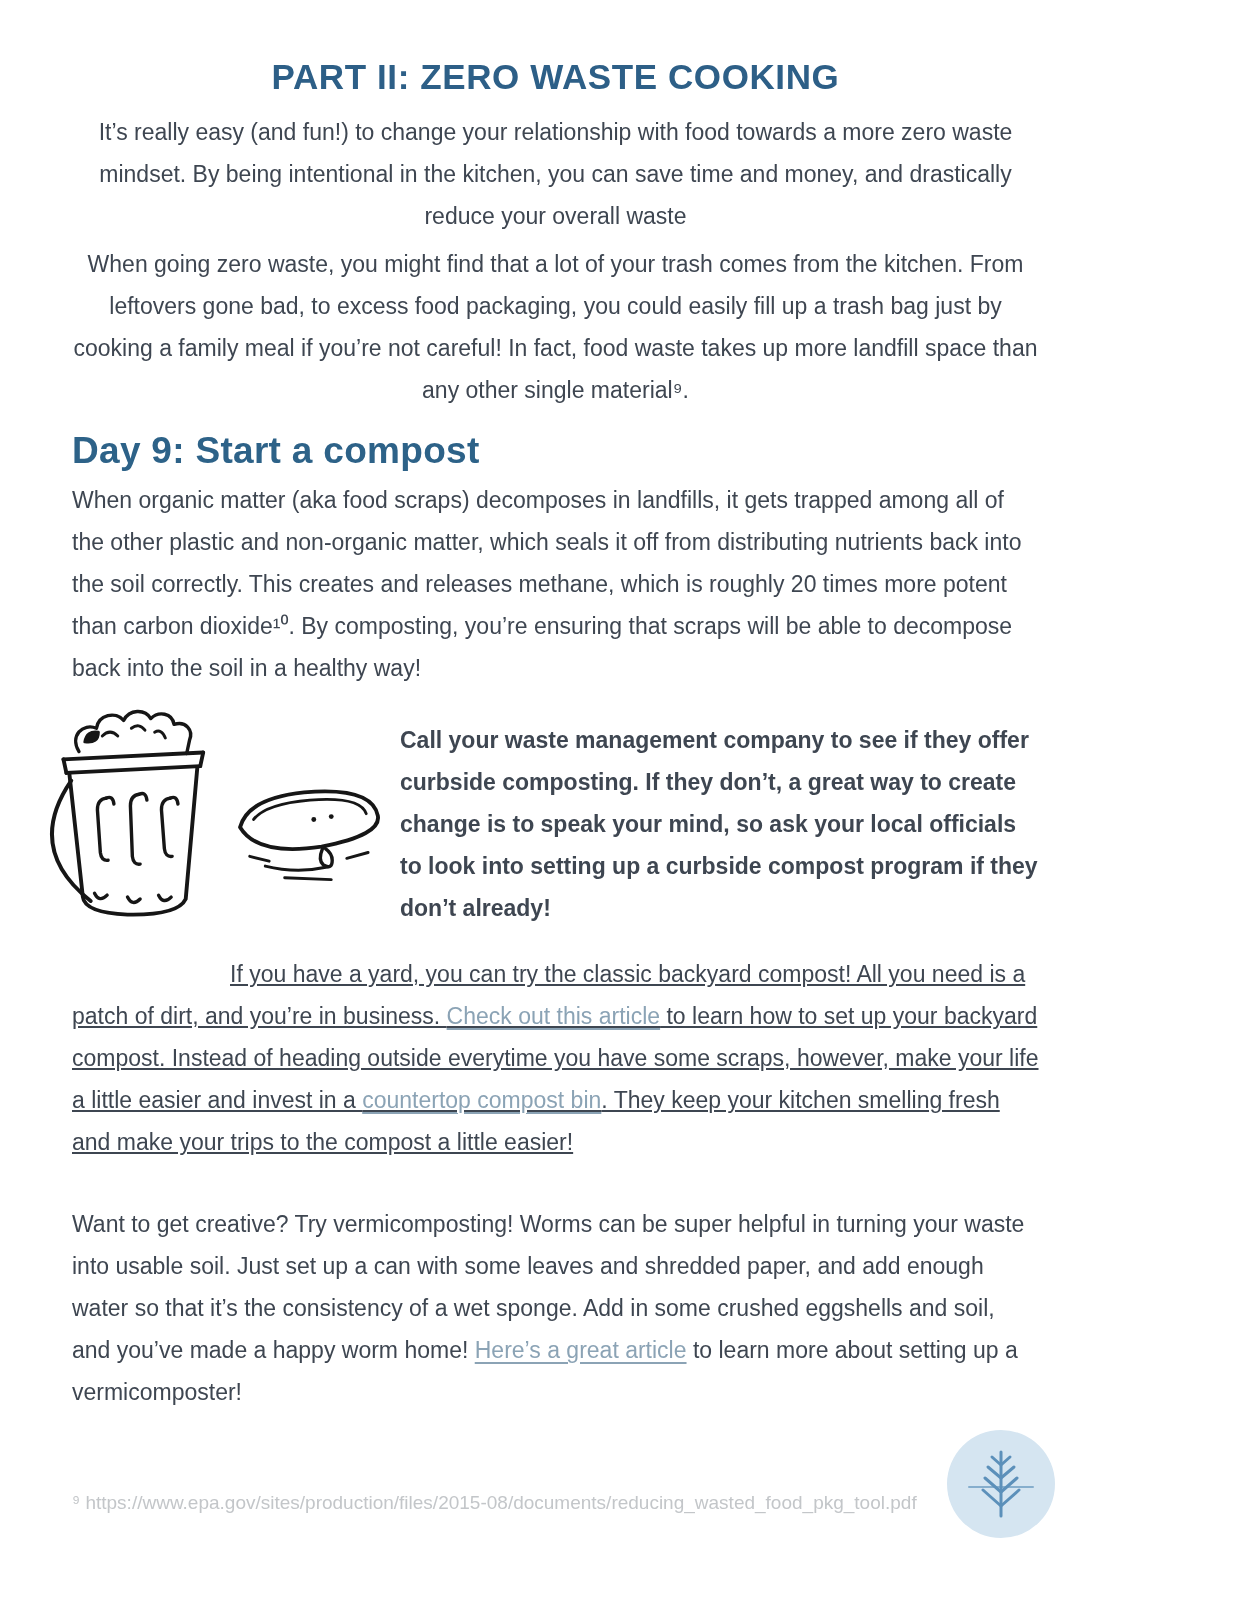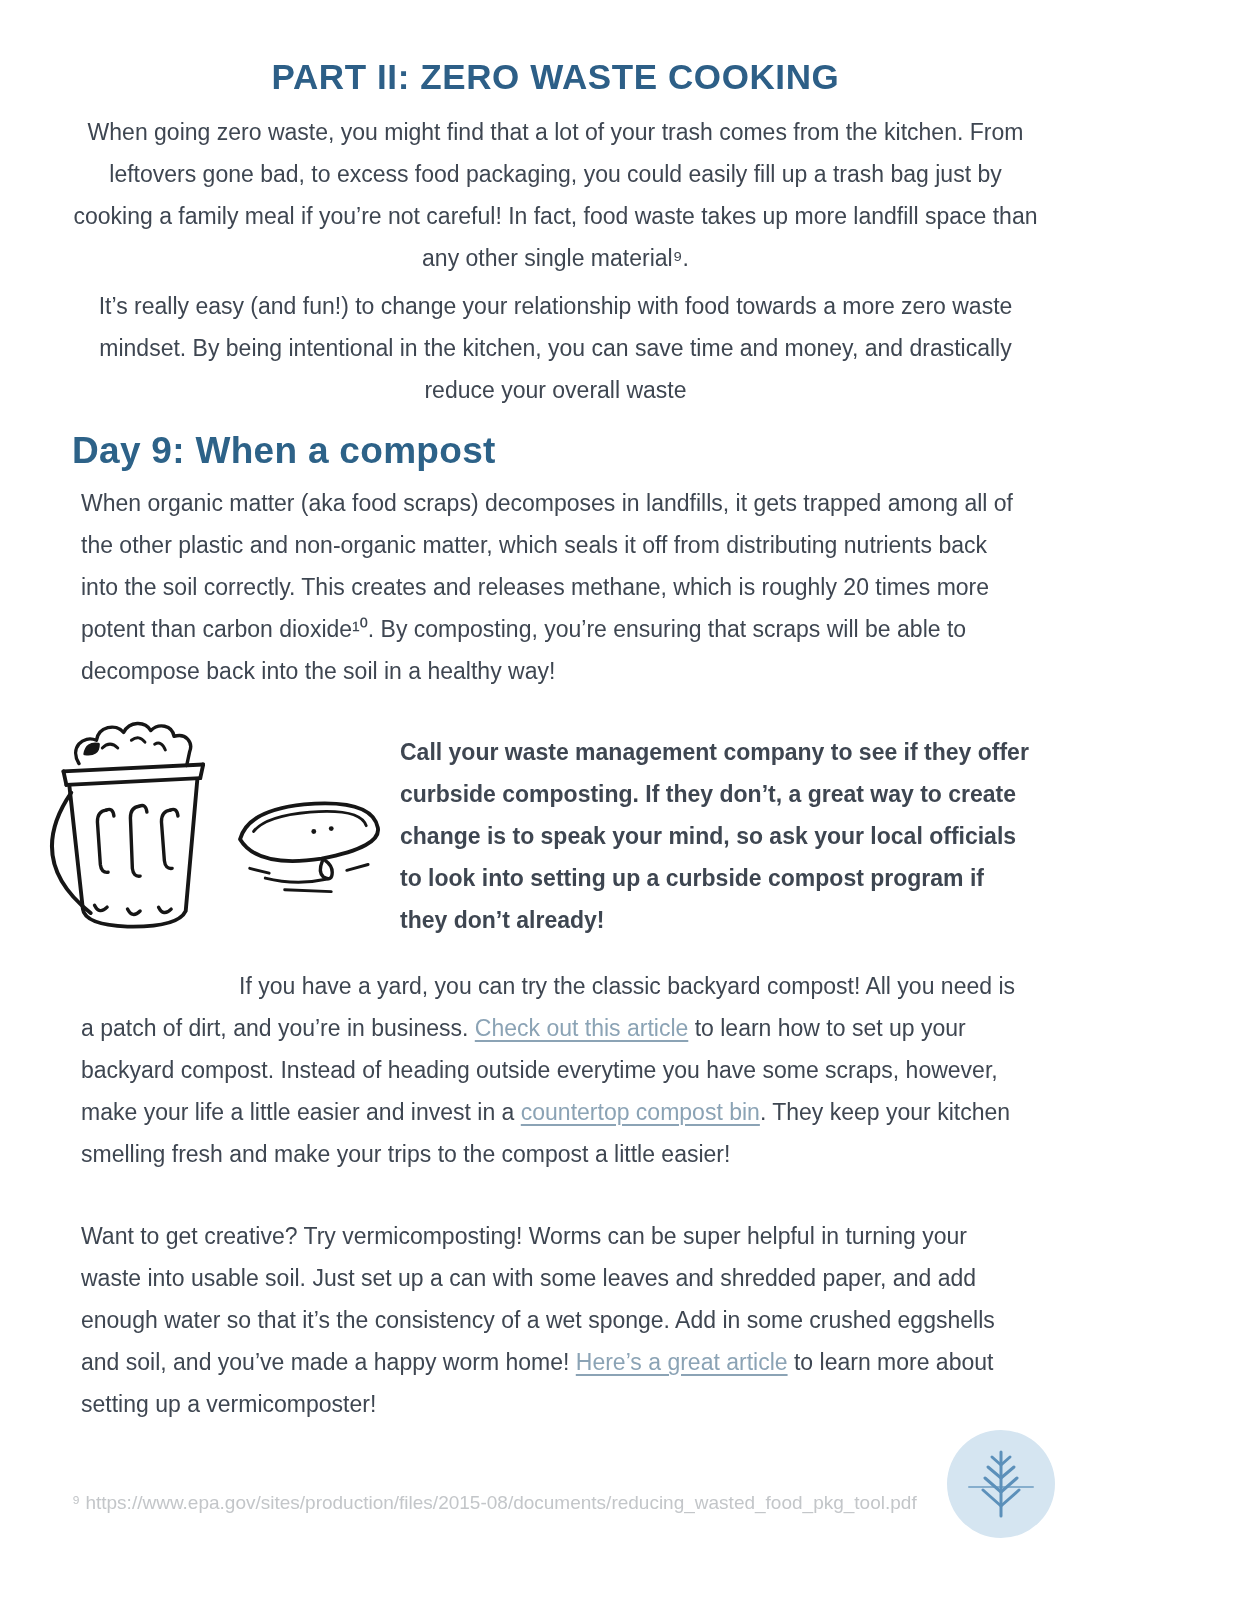--- a/index.html
+++ b/index.html
@@ -33,37 +33,38 @@
   }
   .section-heading {
     margin: 18px 0 6px 0;
     font-size: 37px;
     line-height: 44px;
     font-weight: 700;
     letter-spacing: 0.3px;
     color: #2d6288;
   }
   .body {
-    margin: 9px;
+    margin: 0;
     font-size: 23px;
     line-height: 42px;
     color: #3e4651;
   }
   .figure {
     float: left;
     width: 358px;
     height: 228px;
     margin: 16px 12px 8px -42px;
   }
   .figure svg { width: 100%; height: 100%; display: block; }
   .wrapped { padding-top: 30px; font-weight: bold; }
   .indent {
     clear: both;
     margin-top: 24px;
     text-indent: 158px;
+    text-decoration: underline;
   }
   .para-gap { margin-top: 40px; }
   .link {
     color: #8ba3b5;
     text-decoration: underline;
     text-underline-offset: 4px;
     text-decoration-thickness: 1.5px;
     cursor: pointer;
   }
   .footnotes {
@@ -86,24 +87,24 @@
   .logo svg { width: 100%; height: 100%; display: block; }
 </style>
 </head>
 <body>
 
 <div class="page">
   <div class="content">
 
     <h1 class="title">PART II: ZERO WASTE COOKING</h1>
 
+    <p class="intro">It’s really easy (and fun!) to change your relationship with food towards a more zero waste mindset. By being intentional in the kitchen, you can save time and money, and drastically reduce your overall waste</p>
     <p class="intro">When going zero waste, you might find that a lot of your trash comes from the kitchen. From leftovers gone bad, to excess food packaging, you could easily fill up a trash bag just by cooking a family meal if you’re not careful! In fact, food waste takes up more landfill space than any other single material⁹.</p>
-    <p class="intro">It’s really easy (and fun!) to change your relationship with food towards a more zero waste mindset. By being intentional in the kitchen, you can save time and money, and drastically reduce your overall waste</p>
 
-    <h2 class="section-heading">Day 9: When a compost</h2>
+    <h2 class="section-heading">Day 9: Start a compost</h2>
 
     <p class="body">When organic matter (aka food scraps) decomposes in landfills, it gets trapped among all of the other plastic and non-organic matter, which seals it off from distributing nutrients back into the soil correctly. This creates and releases methane, which is roughly 20 times more potent than carbon dioxide¹⁰. By composting, you’re ensuring that scraps will be able to decompose back into the soil in a healthy way!</p>
 
     <div class="figure">
       <svg viewBox="0 0 360 235" aria-hidden="true">
         <g stroke="#161616" fill="none" stroke-linecap="round" stroke-linejoin="round">
 
           <path stroke-width="3.5" d="M46,48 C36,32 50,18 64,24 C66,10 84,6 92,16 C98,4 114,4 120,14 C128,6 142,8 144,20 C156,16 164,26 160,36 L157,50"></path>
           <path stroke-width="3" d="M70,32 q8,-8 16,0"></path>
           <path stroke-width="3" d="M100,24 q8,-6 14,2"></path>

